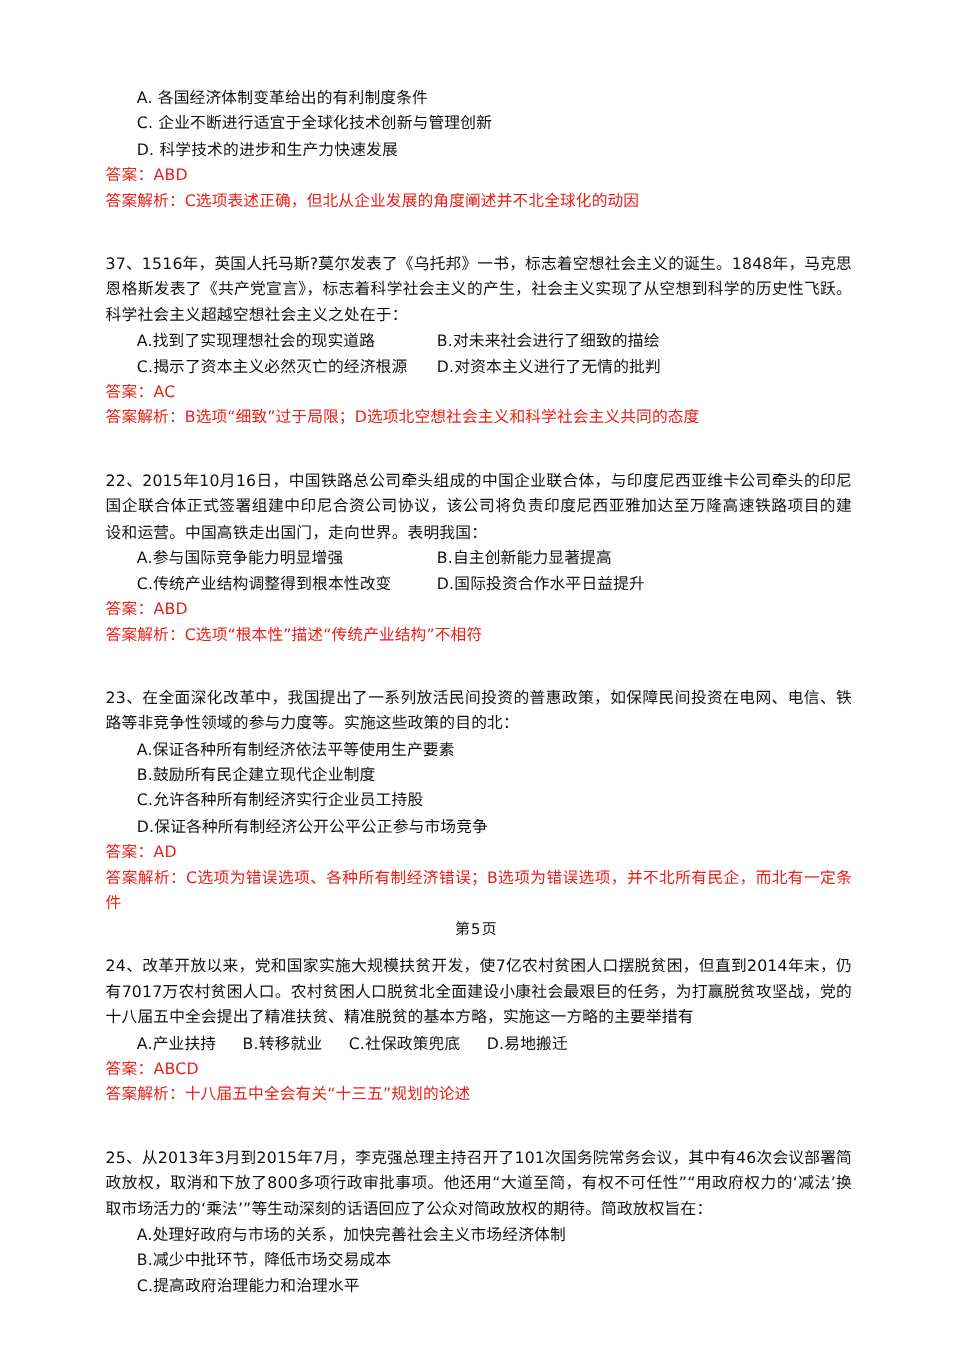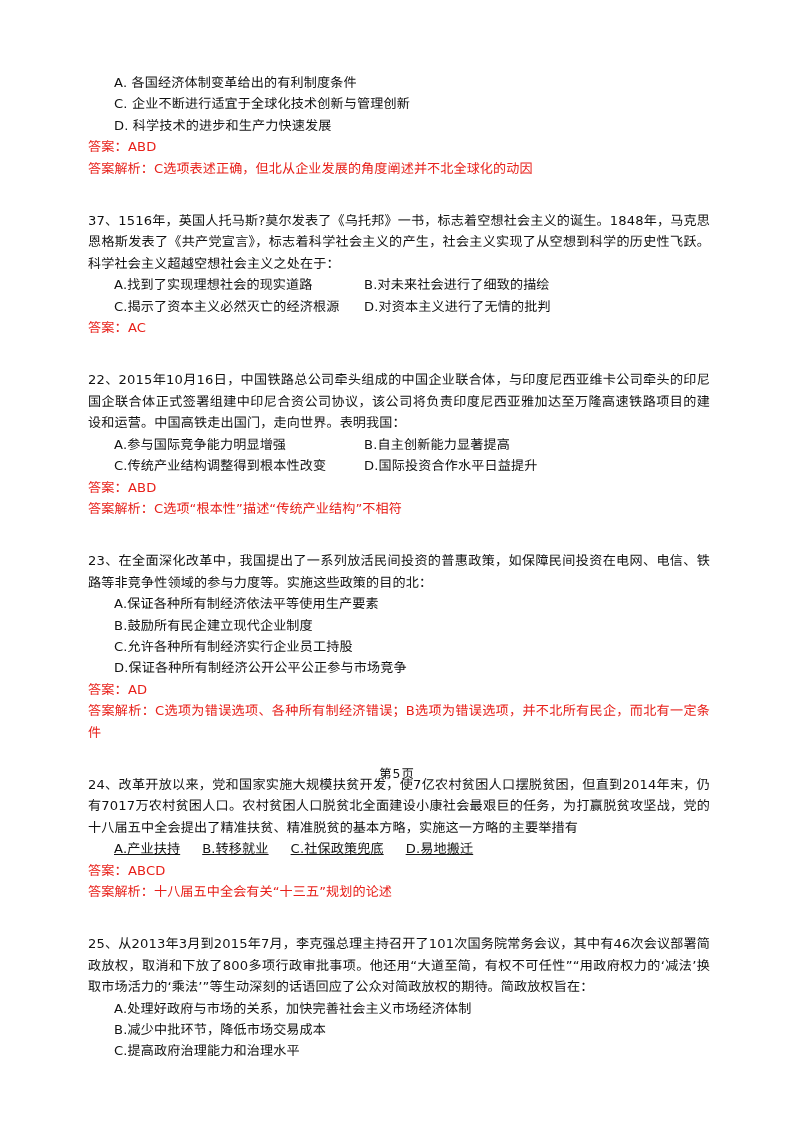--- a/index.html
+++ b/index.html
@@ -81,21 +81,20 @@
     width: 250px;
     vertical-align: top;
   }
   .opt-grid .cell-b {
     display: inline-block;
     vertical-align: top;
   }
   .opt-inline .seg {
     display: inline-block;
     margin-right: 22px;
-    text-decoration: underline;
   }
   .footer {
     position: absolute;
     left: 0;
     right: 0;
     bottom: 46px;
     text-align: center;
     font-size: 12.4px;
     color: #111;
     letter-spacing: 1px;
@@ -129,20 +128,23 @@
         <div class="row">
           <span class="cell-a">A.找到了实现理想社会的现实道路</span><span class="cell-b">B.对未来社会进行了细致的描绘</span>
         </div>
         <div class="row">
           <span class="cell-a">C.揭示了资本主义必然灭亡的经济根源</span><span class="cell-b">D.对资本主义进行了无情的批判</span>
         </div>
       </div>
       <div class="answer-line">
         <span class="lbl">答案：</span><span>AC</span>
       </div>
+      <div class="analysis-line">
+        <span>答案解析：</span><span>B选项“细致”过于局限；D选项北空想社会主义和科学社会主义共同的态度</span>
+      </div>
     </div>
 
     <div class="spacer-md"></div>
 
     <div class="q-block">
       <div class="q-stem">22、2015年10月16日，中国铁路总公司牵头组成的中国企业联合体，与印度尼西亚维卡公司牵头的印尼国企联合体正式签署组建中印尼合资公司协议，该公司将负责印度尼西亚雅加达至万隆高速铁路项目的建设和运营。中国高铁走出国门，走向世界。表明我国：</div>
       <div class="opt-grid">
         <div class="row">
           <span class="cell-a">A.参与国际竞争能力明显增强</span><span class="cell-b">B.自主创新能力显著提高</span>
         </div>

